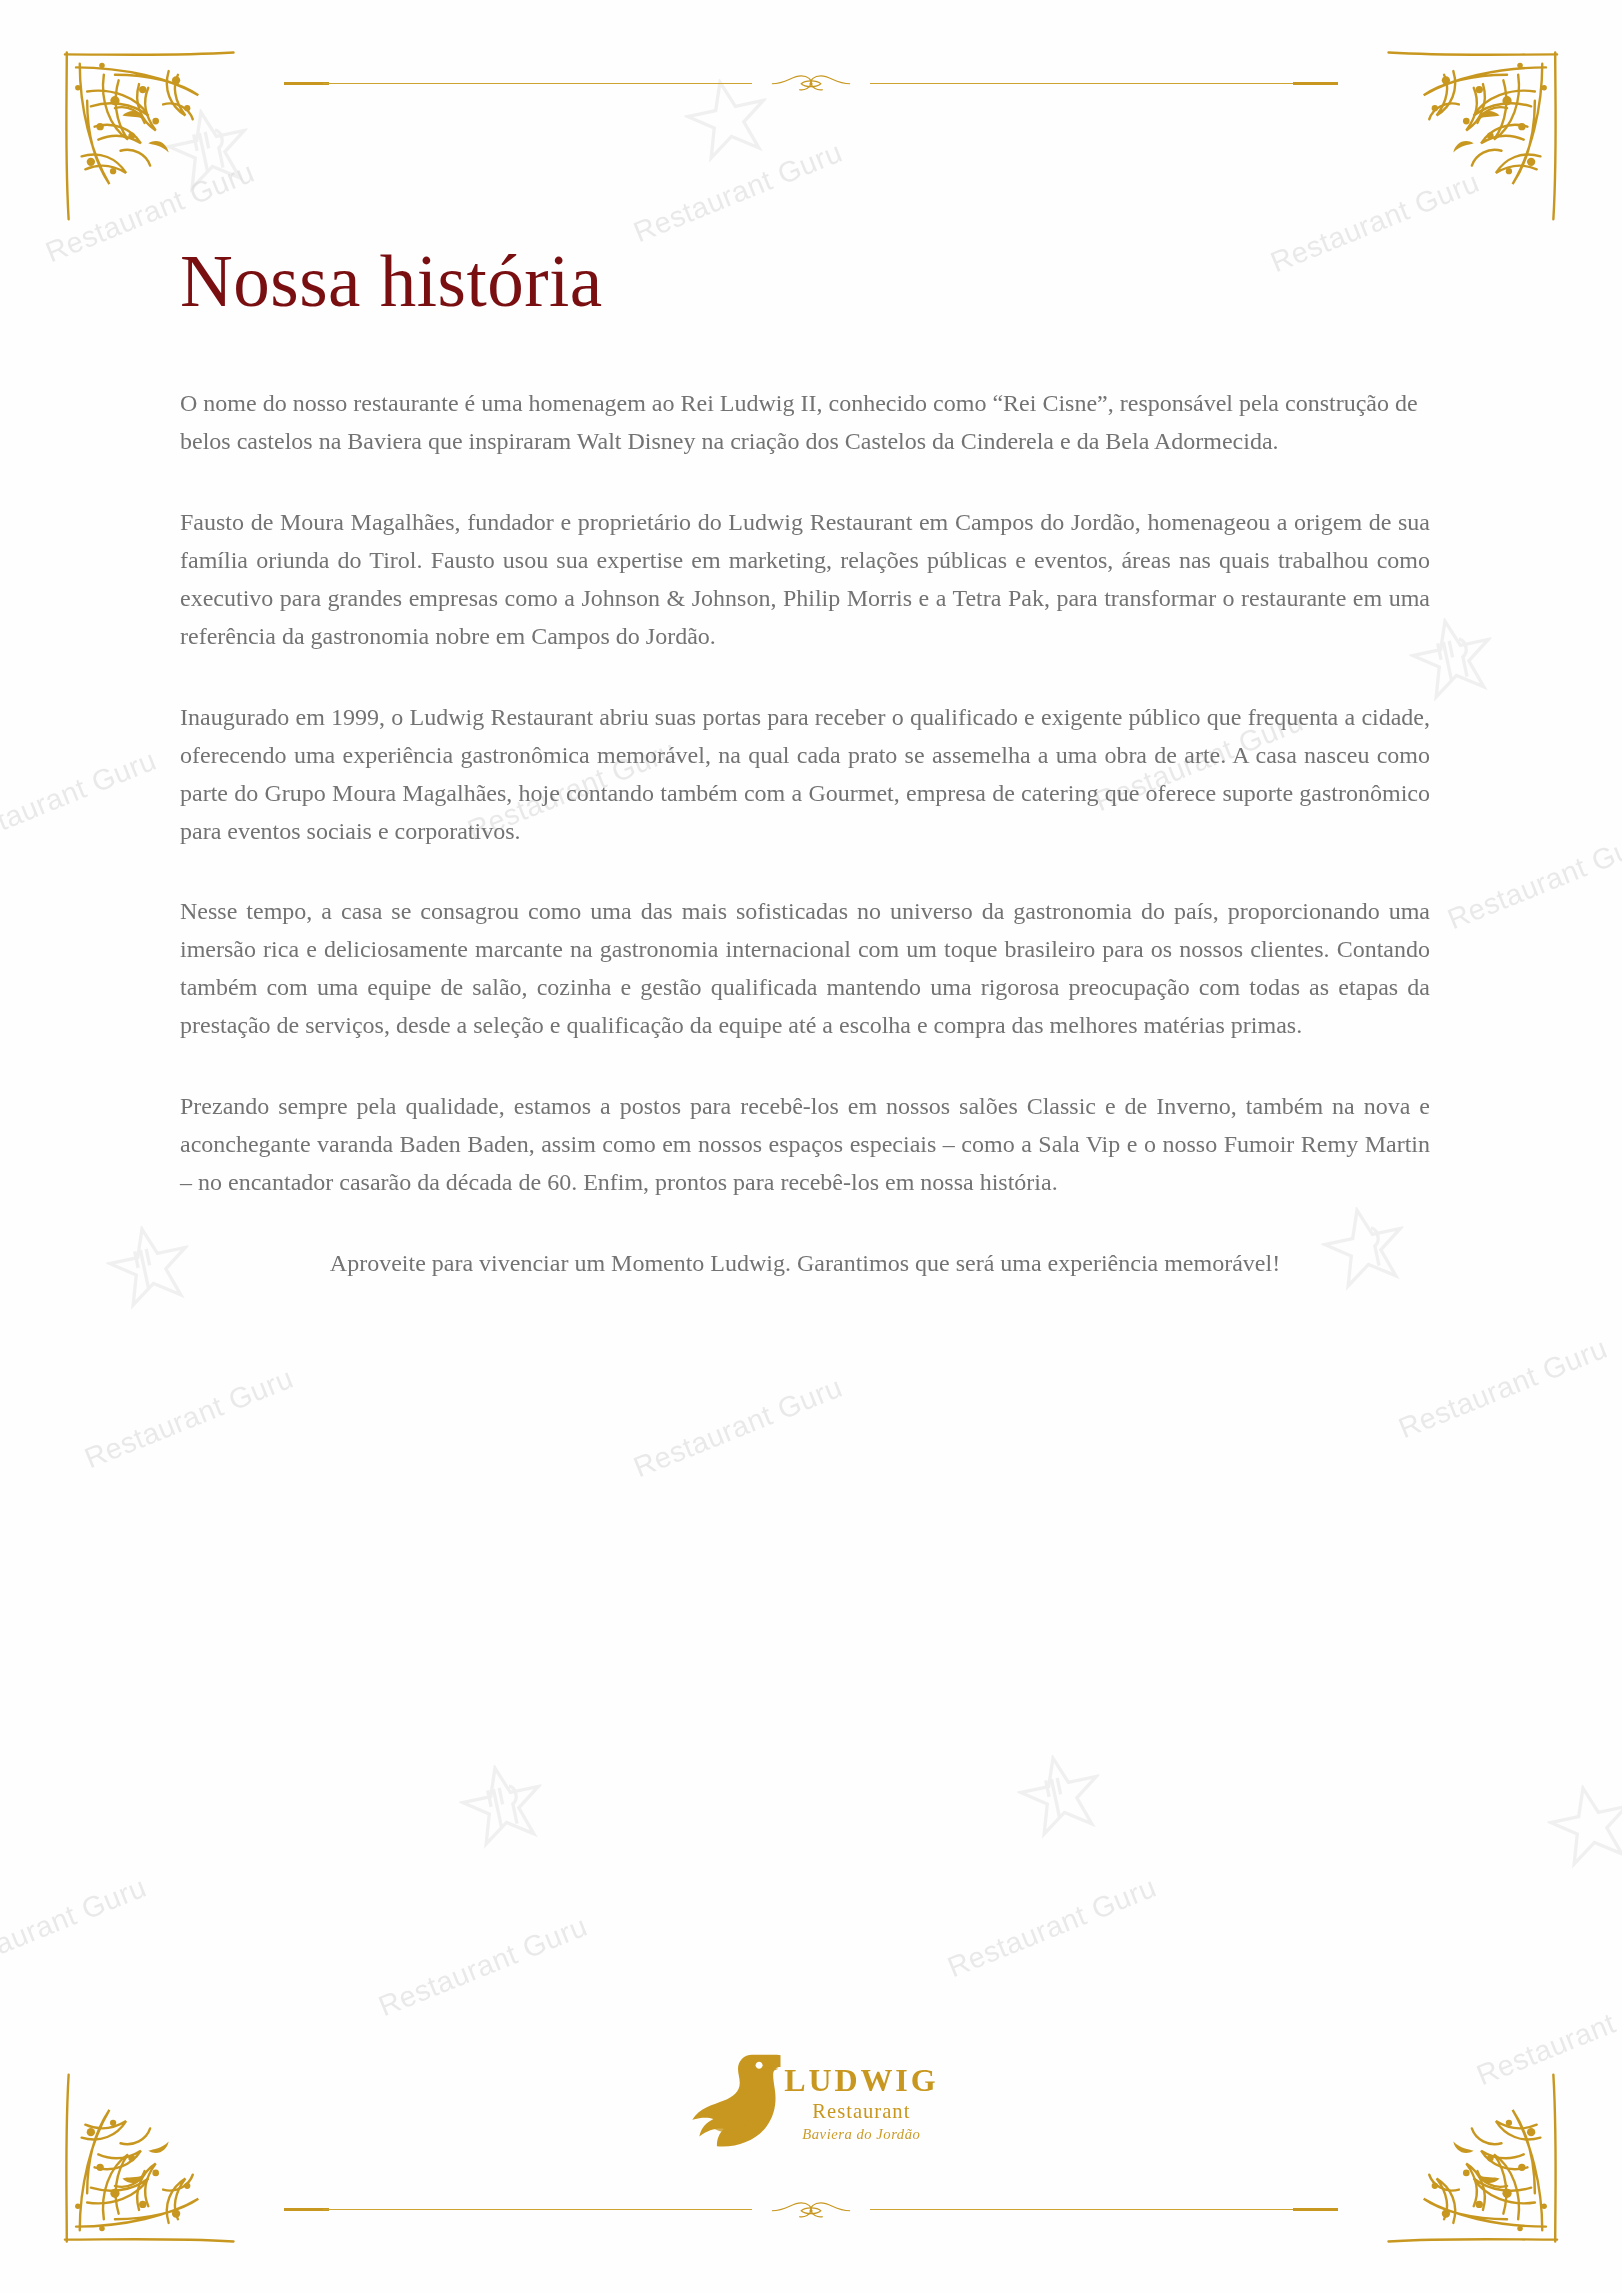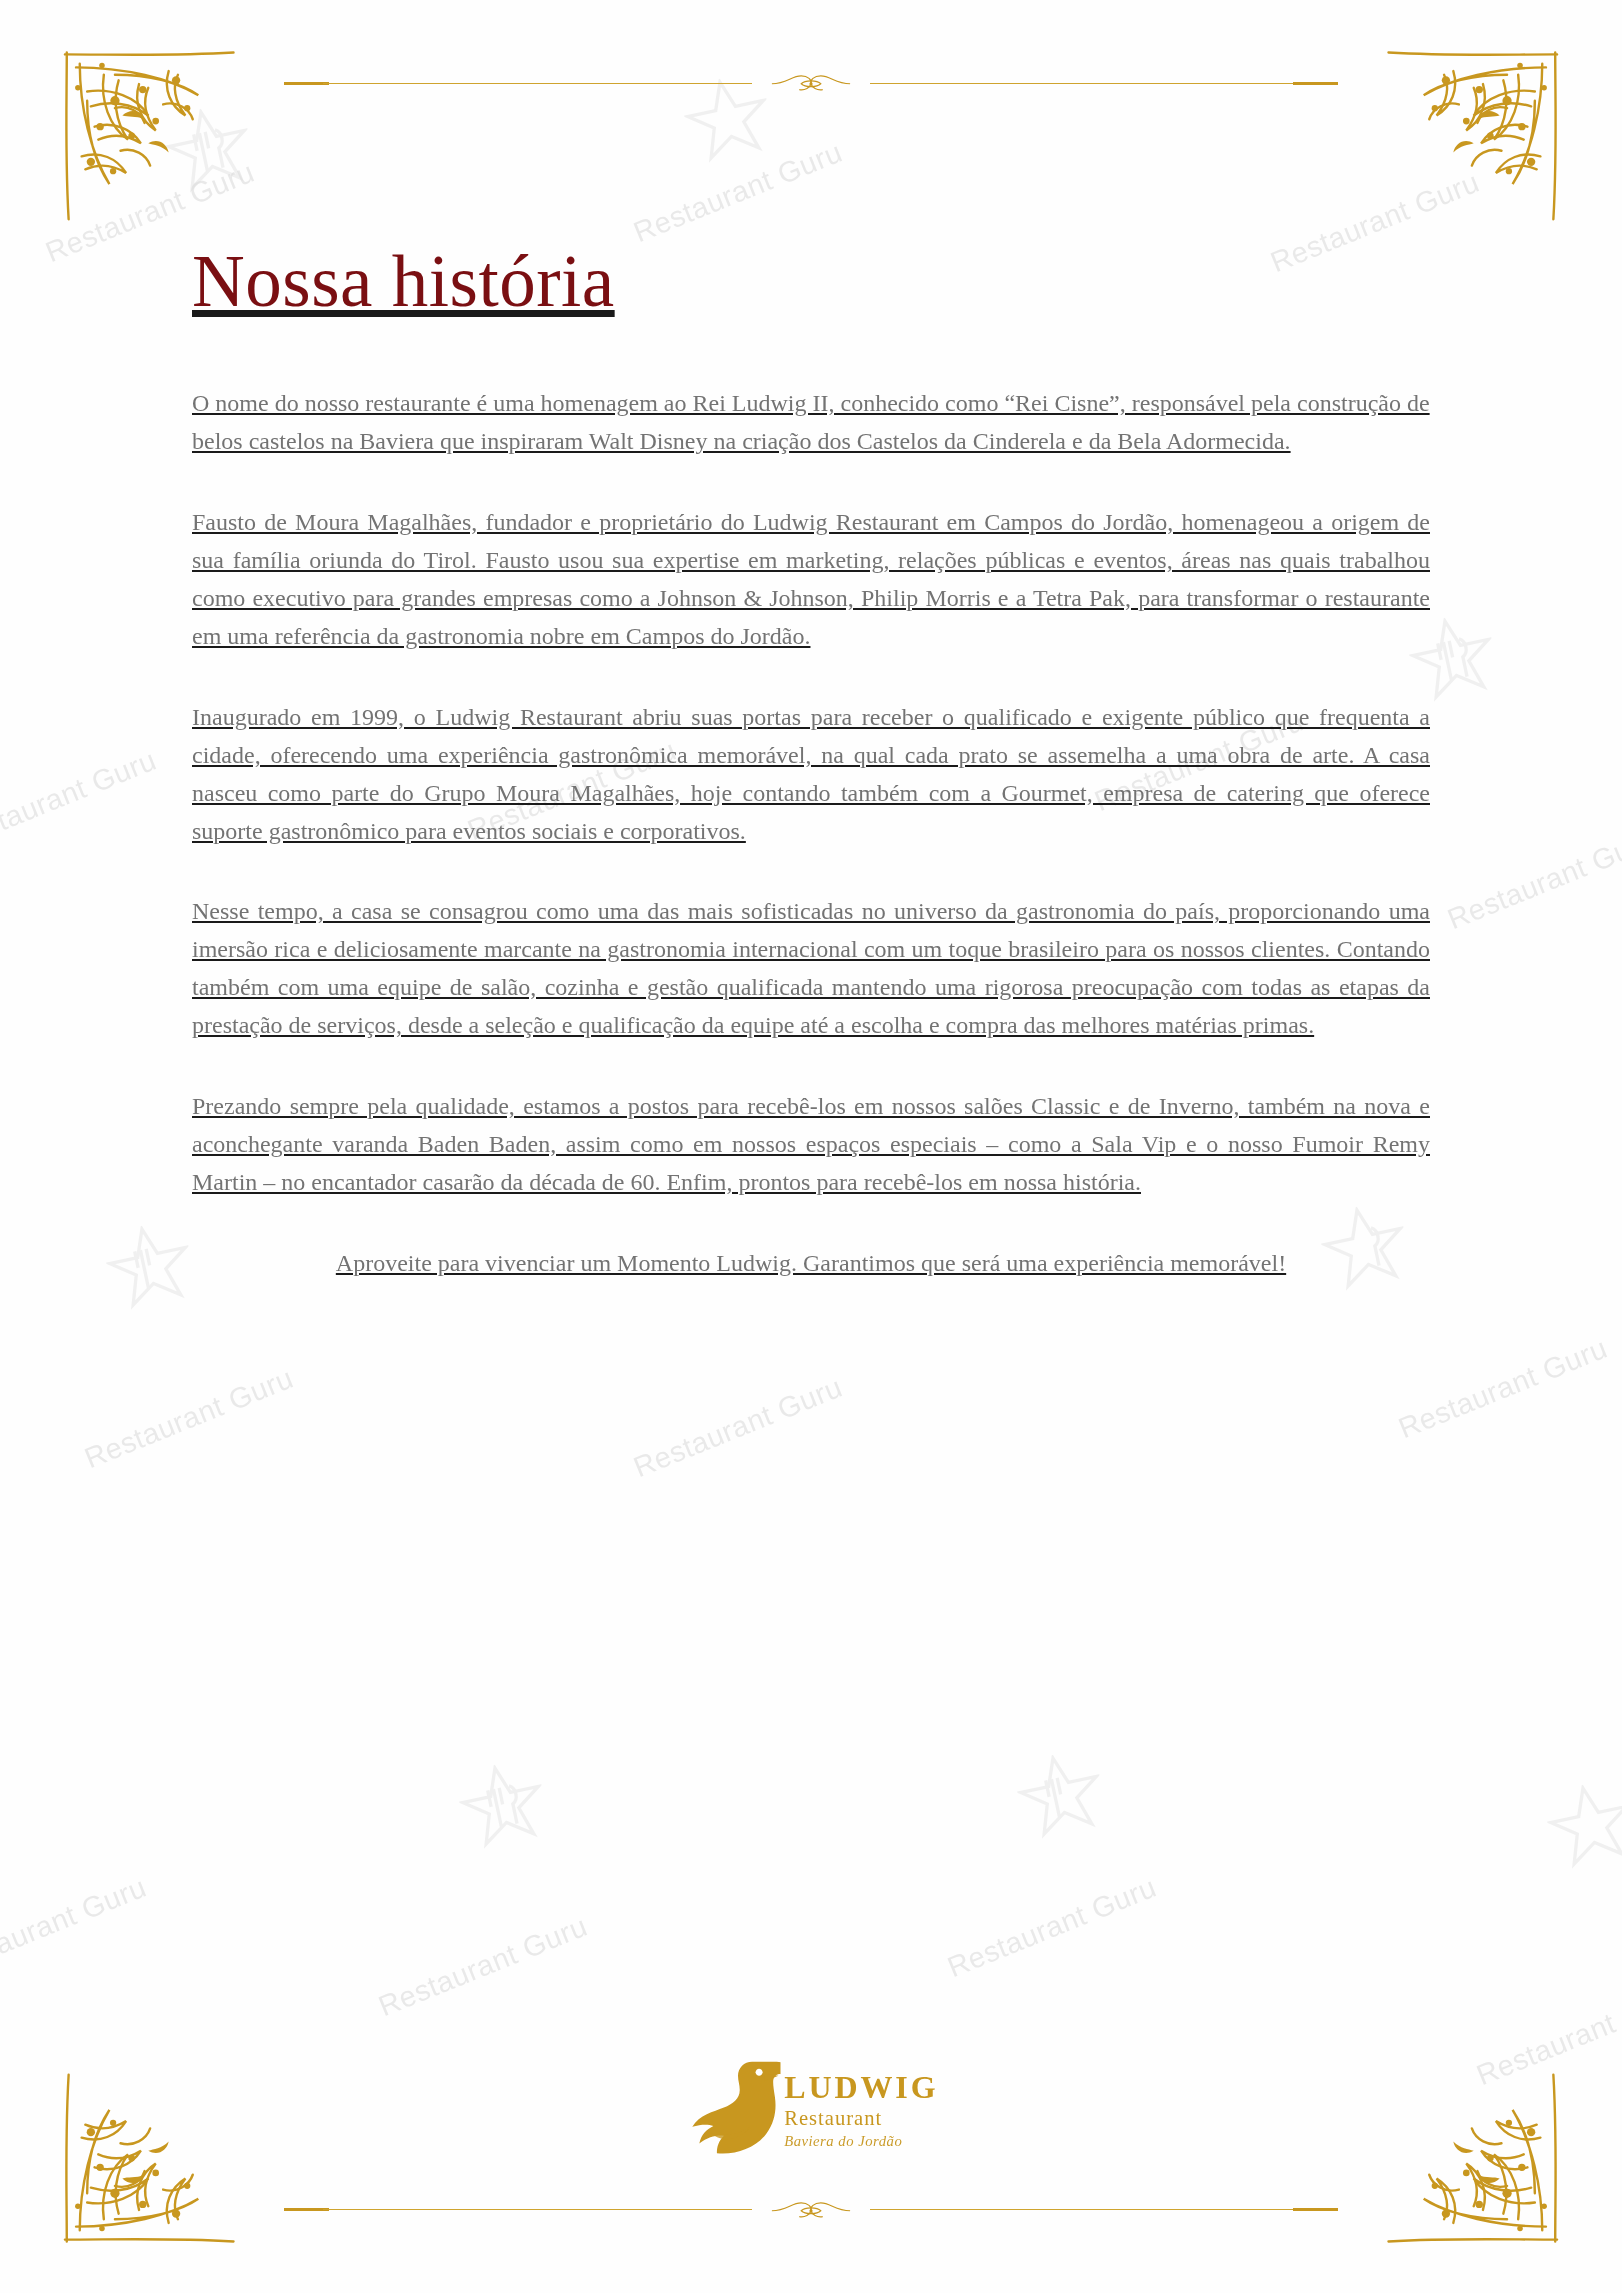--- a/index.html
+++ b/index.html
@@ -100,25 +100,24 @@
   }
   .corner svg { width: 100%; height: 100%; display: block; }
   .corner.tl { top: 47px;   left: 59px; }
   .corner.tr { top: 47px;   right: 59px; transform: scaleX(-1); }
   .corner.bl { bottom: 47px; left: 59px; transform: scaleY(-1); }
   .corner.br { bottom: 47px; right: 59px; transform: scale(-1,-1); }
 
   
   .content {
     position: absolute;
-    left: 192px;
+    left: 180px;
     right: 192px;
     top: 243px;
     z-index: 4;
-    text-decoration: underline;
   }
   .page-title {
     font-family: "Liberation Serif", serif;
     font-size: 73px;
     line-height: 1.06;
     color: #7a0f12;
     font-weight: 400;
     margin: 0 0 65px 0;
     letter-spacing: 0.5px;
   }
@@ -132,28 +131,29 @@
     hyphens: none;
   }
   .para.last { margin-bottom: 0; text-align: center; }
   .para.p1 { text-align: left; }
 
   
   .logo {
     position: absolute;
     left: 50%;
     transform: translateX(-50%);
-    bottom: 131px;
+    bottom: 138px;
     width: 255px;
     height: 118px;
     z-index: 4;
     display: flex;
     align-items: center;
     justify-content: center;
     gap: 4px;
+    text-align: center;
   }
   .logo-swan { width: 102px; height: 110px; }
   .logo-swan svg { width: 100%; height: 100%; display: block; }
   .logo-text { color: #c8971f; line-height: 1; padding-top: 11.8px; }
   .logo-text .lt1 {
     font-family: "Liberation Serif", serif;
     font-size: 32px;
     letter-spacing: 2.9px;
     font-weight: 700;
   }

